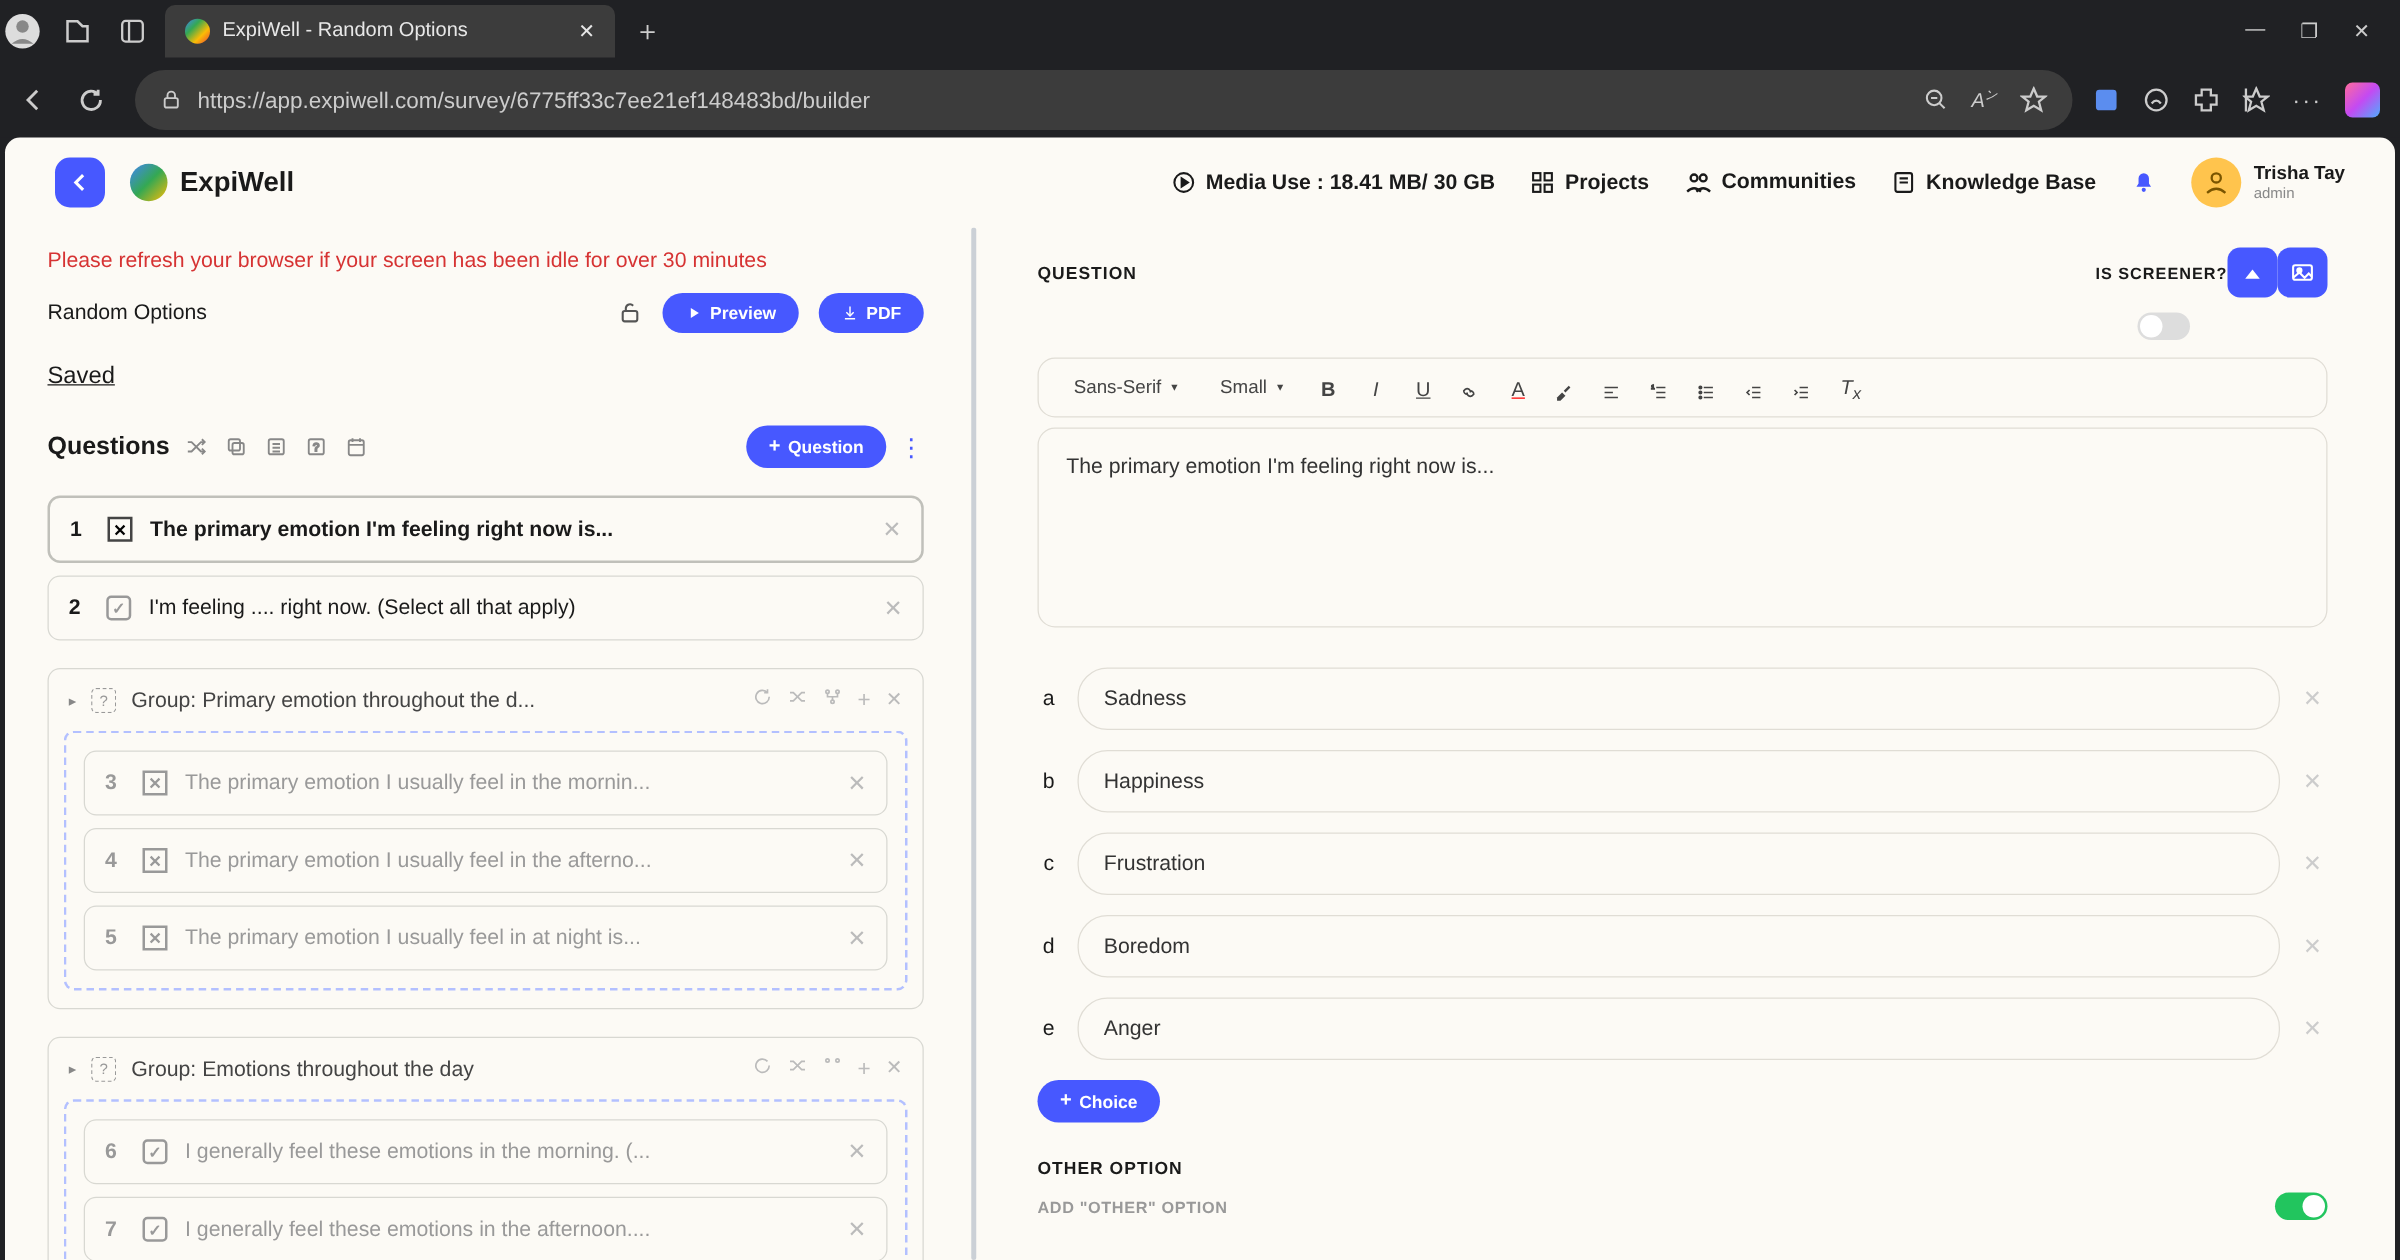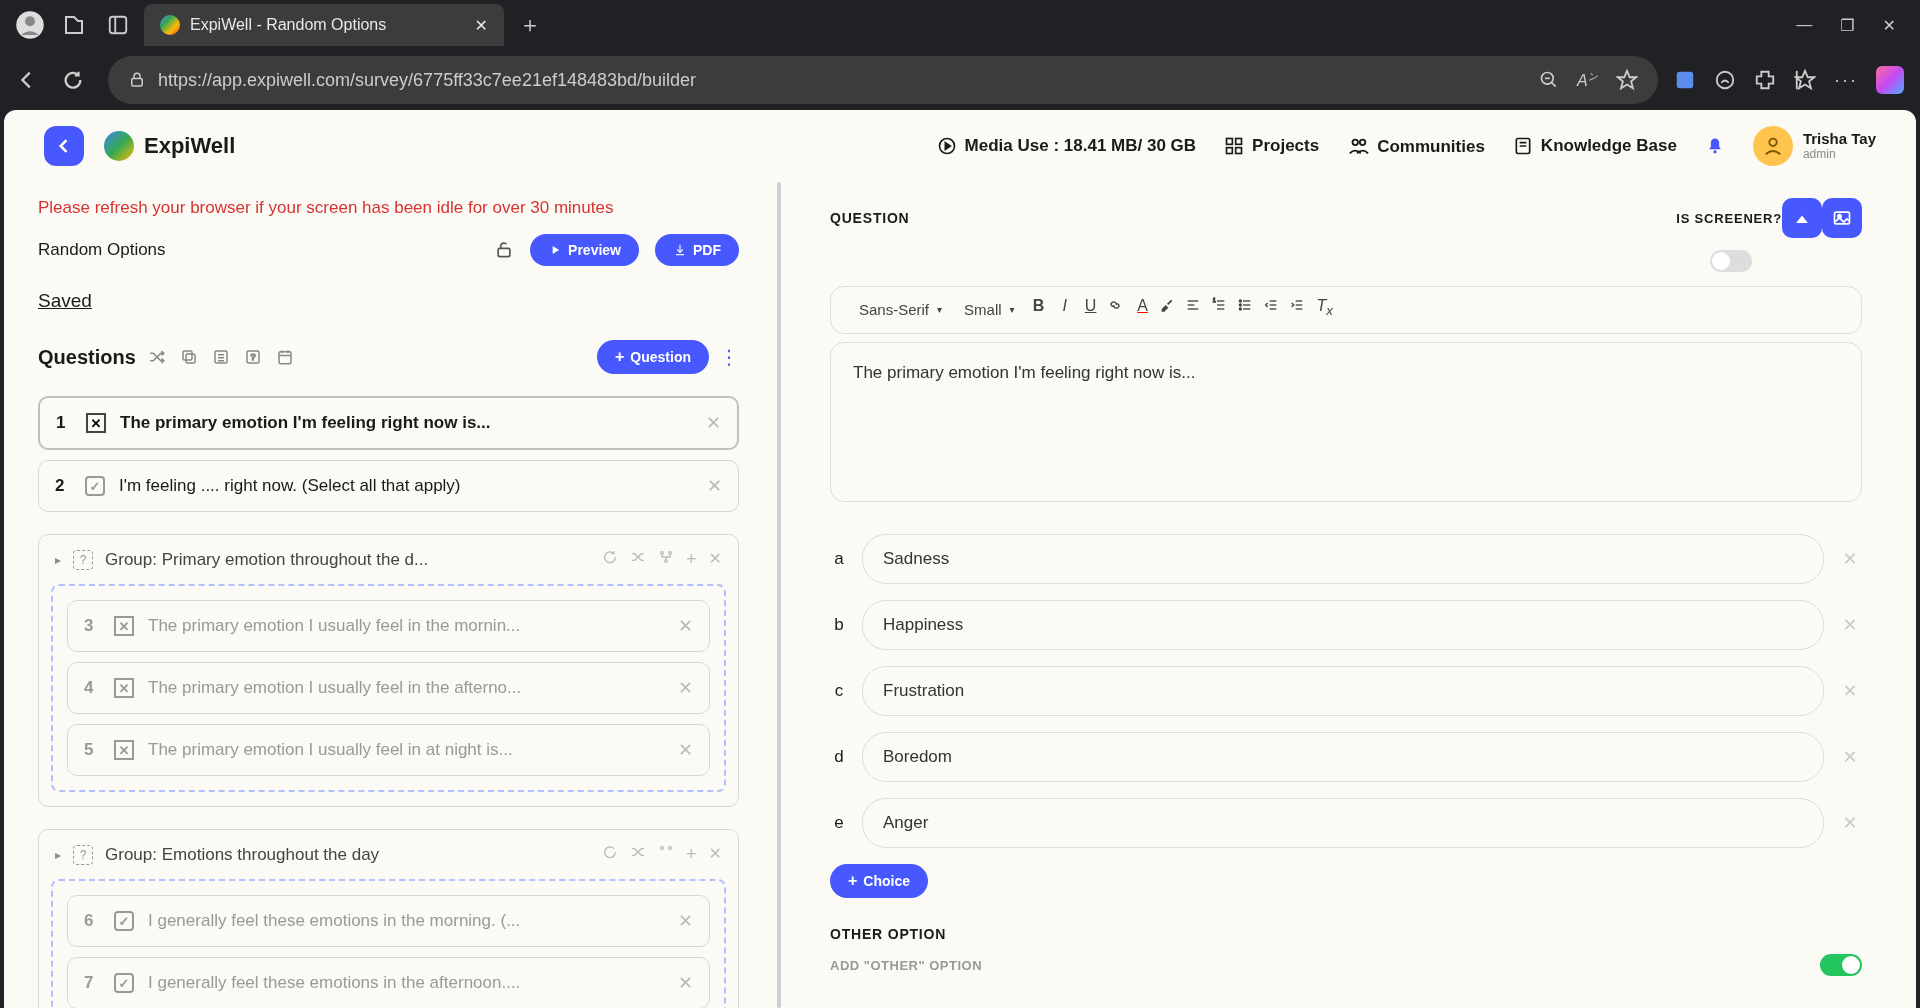--- a/index.html
+++ b/index.html
@@ -1,20 +1,20 @@
 <!DOCTYPE html>
 <html><head>
 <meta charset="utf-8">
 <style>
 * { margin: 0; padding: 0; box-sizing: border-box; }
 body { font-family: -apple-system, BlinkMacSystemFont, "Segoe UI", Arial, sans-serif; background: #202124; width: 1920px; height: 1008px; overflow: hidden; }
 
 
 .browser-chrome { background: #202124; height: 110px; }
-.tab-bar { height: 50px; display: flex; align-items: center; padding-left: 12px; gap: 8px; }
+.tab-bar { height: 50px; display: flex; align-items: center; gap: 8px; }
 .chrome-icon { width: 36px; height: 36px; display: flex; align-items: center; justify-content: center; color: #ccc; }
 .tab { background: #3c3c3c; height: 42px; display: flex; align-items: center; padding: 0 16px; gap: 10px; border-radius: 8px 8px 0 0; color: #e8e8e8; font-size: 16px; width: 360px; }
 .tab-favicon { width: 20px; height: 20px; border-radius: 50%; background: linear-gradient(135deg, #4285f4, #34a853, #fbbc05, #ea4335); }
 .tab-close { margin-left: auto; }
 .window-controls { margin-left: auto; display: flex; gap: 28px; padding-right: 24px; color: #ccc; }
 .url-bar-row { height: 60px; display: flex; align-items: center; padding: 0 16px; gap: 16px; }
 .nav-btn { color: #ccc; width: 30px; text-align: center; }
 .url-bar { flex: 1; background: #3c3c3c; height: 48px; border-radius: 24px; display: flex; align-items: center; padding: 0 20px; gap: 12px; color: #ccc; font-size: 18px; }
 .url-bar-icons { margin-left: auto; display: flex; gap: 18px; align-items: center; }
 .right-icons { display: flex; gap: 18px; align-items: center; color: #ccc; }
@@ -23,21 +23,21 @@
 
 .app { background: #fcfaf5; height: 898px; border-radius: 12px 12px 0 0; margin: 0 4px; overflow: hidden; display: flex; flex-direction: column; }
 
 
 .app-header { height: 72px; display: flex; align-items: center; padding: 0 40px 0 40px; gap: 20px; border-bottom: 1px solid transparent; }
 .back-circle { width: 40px; height: 40px; border-radius: 12px; background: #4758ff; display: flex; align-items: center; justify-content: center; color: white; }
 .logo-section { display: flex; align-items: center; gap: 10px; }
 .logo-orb { width: 30px; height: 30px; border-radius: 50%; background: linear-gradient(135deg, #4285f4, #34a853, #fbbc05); }
 .logo-text { font-weight: 700; font-size: 22px; color: #1a1a1a; }
 .header-right { margin-left: auto; display: flex; align-items: center; gap: 28px; }
-.header-item { display: flex; align-items: flex-end; gap: 8px; color: #1a1a1a; font-weight: 600; font-size: 17px; }
+.header-item { display: flex; align-items: flex-start; gap: 8px; color: #1a1a1a; font-weight: 600; font-size: 17px; }
 .user-chip { display: flex; align-items: center; gap: 10px; }
 .avatar-circle { width: 40px; height: 40px; border-radius: 50%; background: #ffc44d; display: flex; align-items: center; justify-content: center; color: #7a5500; }
 .user-meta .user-name { font-size: 15px; font-weight: 600; color: #1a1a1a; }
 .user-meta .user-role { font-size: 12px; color: #888; }
 
 
 .body { flex: 1; display: flex; overflow: hidden; }
 .left-pane { width: 770px; padding: 16px 34px 24px 34px; overflow-y: auto; border-right: 1px solid transparent; }
 .divider { width: 10px; background: transparent; display: flex; justify-content: center; }
 .divider-inner { width: 4px; background: #cbd0d6; border-radius: 2px; height: 100%; }
@@ -80,21 +80,21 @@
 .section-header-row { display: flex; align-items: center; justify-content: space-between; margin-bottom: 12px; }
 .section-label { font-size: 14px; font-weight: 700; letter-spacing: 0.8px; color: #1a1a1a; }
 .screener-row { display: flex; align-items: center; gap: 10px; }
 .toggle-off { width: 42px; height: 22px; background: #ddd; border-radius: 11px; position: relative; }
 .toggle-off::after { content: ''; width: 18px; height: 18px; background: white; border-radius: 50%; position: absolute; top: 2px; left: 2px; }
 .toggle-on { width: 42px; height: 22px; background: #22c55e; border-radius: 11px; position: relative; }
 .toggle-on::after { content: ''; width: 18px; height: 18px; background: white; border-radius: 50%; position: absolute; top: 2px; right: 2px; }
 .action-square { width: 40px; height: 40px; background: #4758ff; border-radius: 10px; display: flex; align-items: center; justify-content: center; color: white; }
 
 .richtext-box { border: 1px solid #e0ddd5; border-radius: 14px; margin-bottom: 8px; }
-.rt-toolbar { display: flex; align-items: flex-start; gap: 6px; padding: 10px 20px; border-bottom: 1px solid transparent; }
+.rt-toolbar { display: flex; align-items: flex-end; gap: 18px; padding: 10px 20px; border-bottom: 1px solid transparent; }
 .rt-select { display: flex; align-items: center; gap: 8px; font-size: 15px; color: #444; padding: 4px 8px; }
 .rt-btn { color: #444; font-size: 16px; width: 20px; text-align: center; }
 .rt-editor { border: 1px solid #e0ddd5; border-radius: 14px; padding: 20px 22px; min-height: 160px; font-size: 17px; color: #333; margin-bottom: 32px; }
 
 .choices-header-row { display: flex; align-items: center; margin-bottom: 16px; position: relative; }
 .choices-label { font-size: 14px; font-weight: 700; letter-spacing: 0.8px; color: #1a1a1a; }
 .shuffle-box { width: 30px; height: 28px; border: 3px solid #d60000; display: flex; align-items: center; justify-content: center; margin-left: 2px; color: #888; }
 .red-arrow { margin-left: 2px; }
 .tooltip { position: absolute; top: 40px; left: 100px; background: #4a4a4a; color: white; padding: 10px 16px; font-size: 18px; border-radius: 2px; white-space: nowrap; z-index: 10; }
 .prefill-row { margin-left: auto; display: flex; align-items: center; gap: 8px; }

